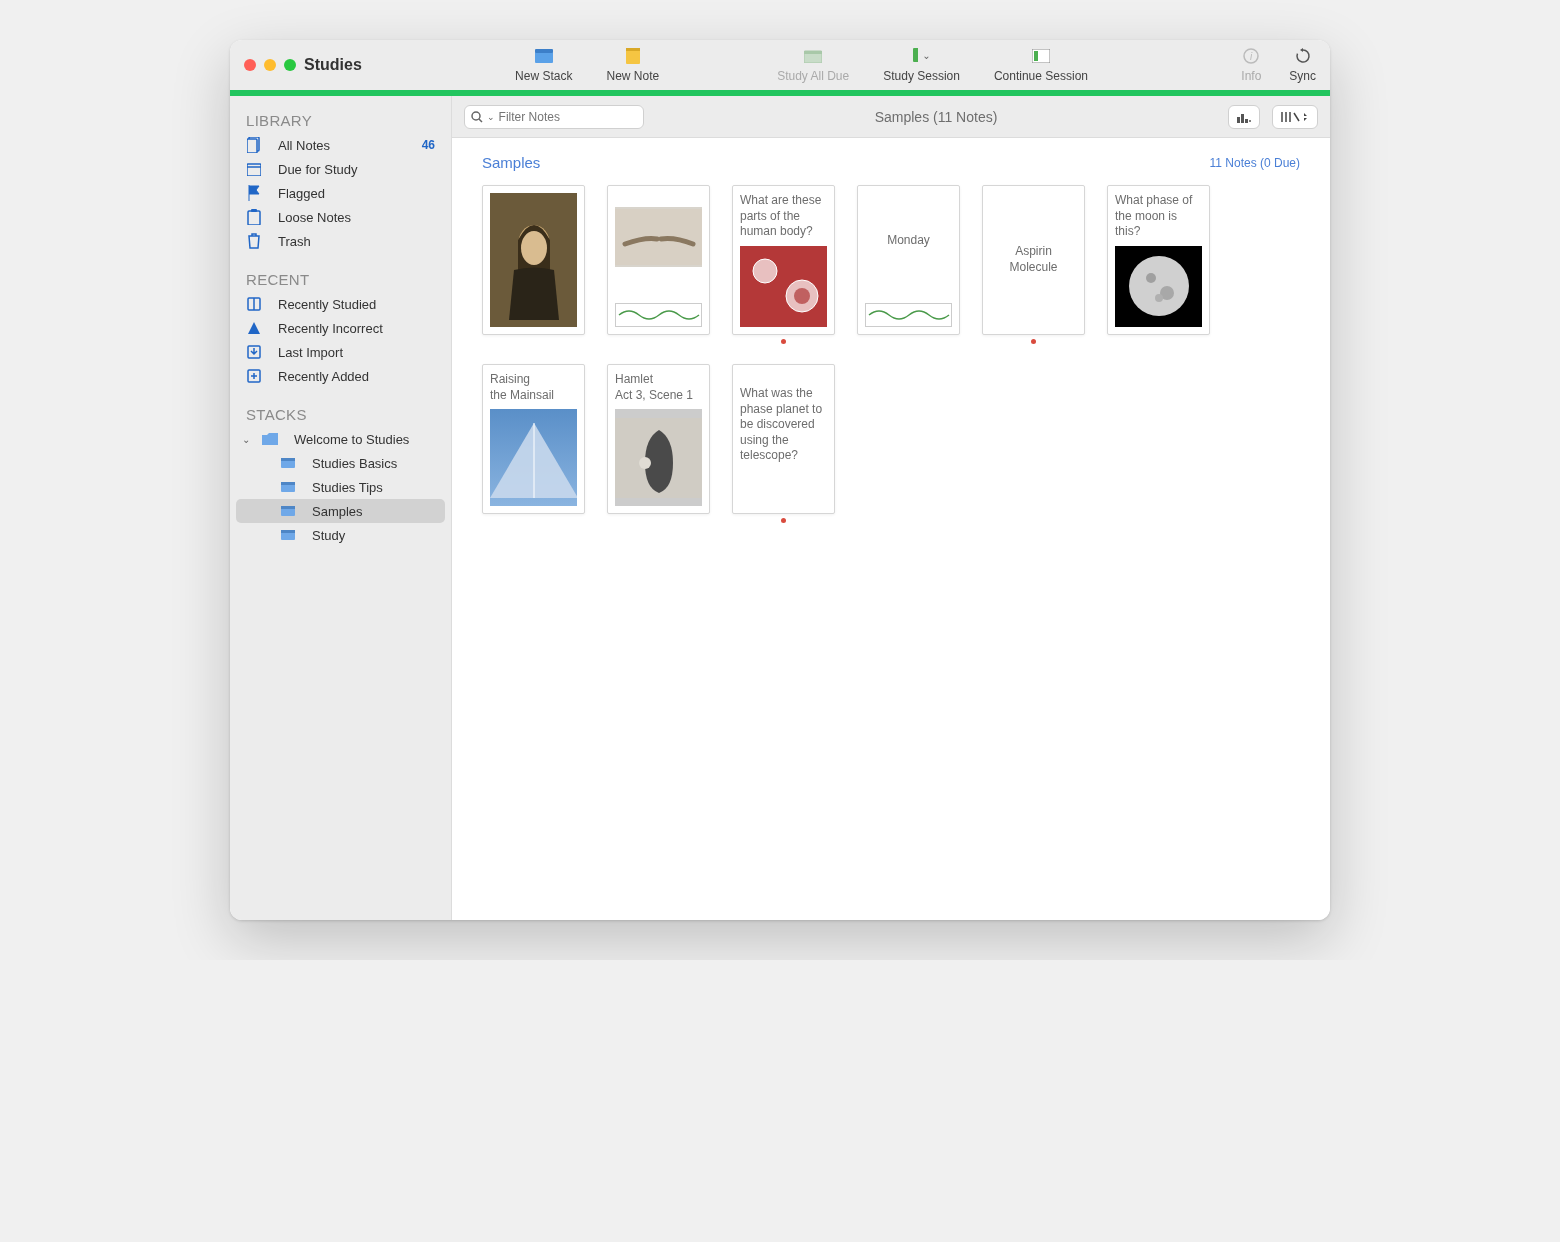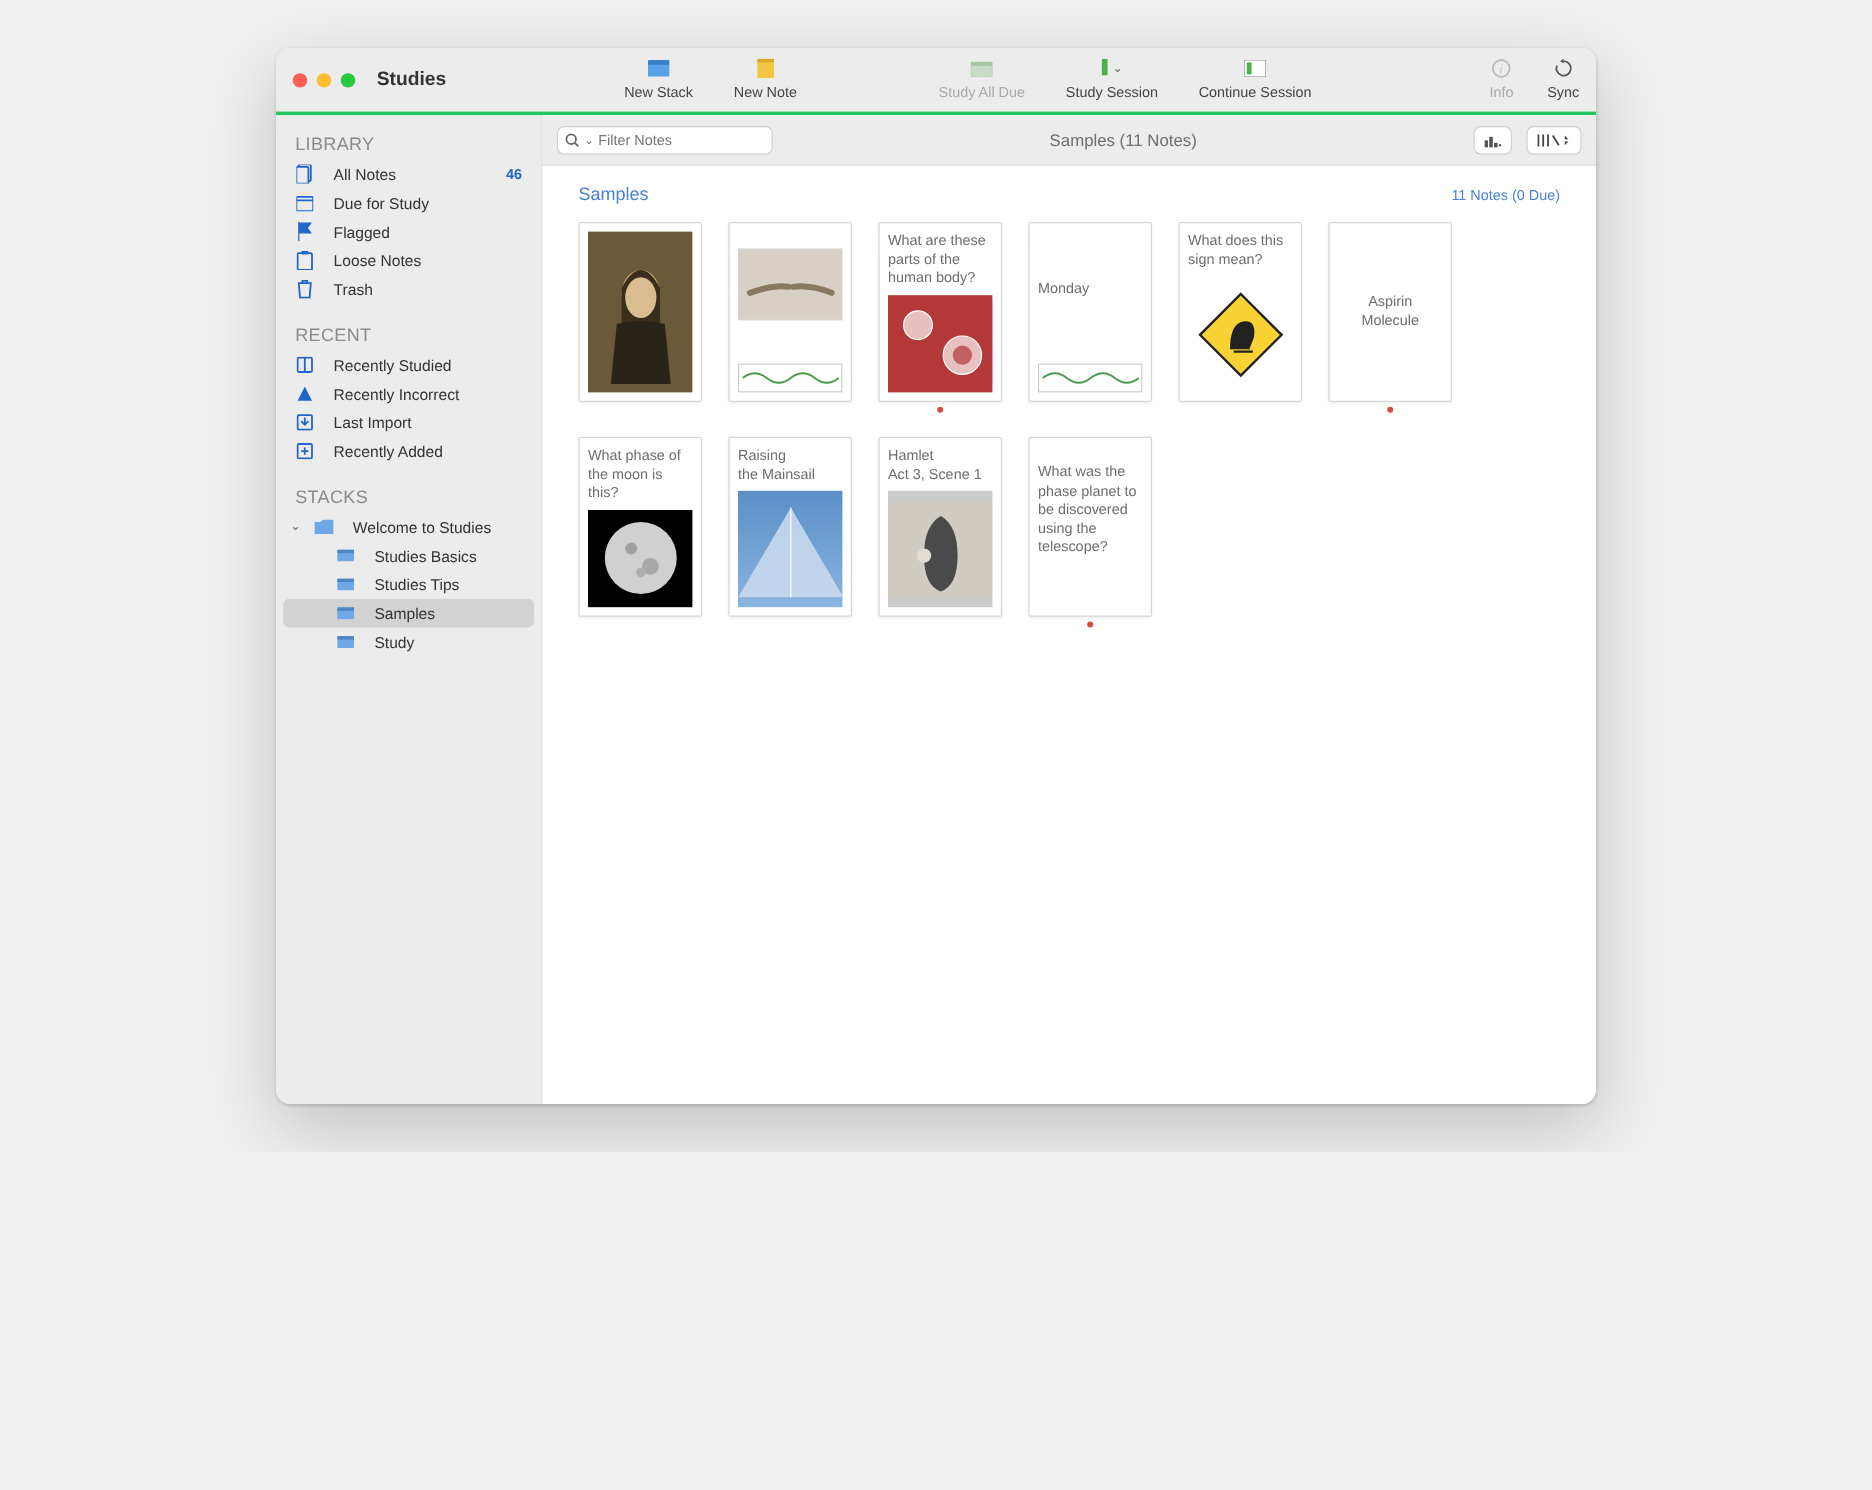--- a/index.html
+++ b/index.html
@@ -17,25 +17,24 @@
     border-radius: 12px;
     box-shadow: 0 20px 60px rgba(0,0,0,0.2), 0 1px 3px rgba(0,0,0,0.15);
     overflow: hidden;
     display: flex;
     flex-direction: column;
   }
   
   .toolbar {
     height: 56px;
     background: #ececec;
-    border-bottom: 3px solid #22c55e;
+    border-bottom: 6px solid #22c55e;
     display: flex;
     align-items: center;
     padding: 0 14px;
-    gap: 10px;
   }
   .traffic { display: flex; gap: 8px; margin-right: 8px; }
   .dot { width: 12px; height: 12px; border-radius: 50%; }
   .dot.r { background: #ff5f57; }
   .dot.y { background: #febc2e; }
   .dot.g { background: #28c840; }
   .app-title { font-weight: 600; font-size: 16px; color: #333; }
   .toolbar-center {
     flex: 1;
     display: flex;
@@ -499,40 +498,29 @@
                     <circle cx="62" cy="45" r="16" fill="#e8c0c0" stroke="#fff"></circle>
                     <circle cx="62" cy="45" r="8" fill="#c06060"></circle>
                   </svg>
               </div>
             </div>
             <div class="red-dot"></div>
           </div>
 
           <div class="card-wrap">
             <div class="card">
-              <div class="ctext" style="margin-top:40px;">Monday</div>
+              <div class="ctext" style="margin-top:40px;text-align:center;">Monday</div>
               <div class="cimg" style="flex:0 0 24px;background:#fff;border:1px solid #ccc;margin-top:auto;">
                 <svg width="84" height="20">
                     <path d="M2 10 Q12 2 22 10 T42 10 T62 10 T82 10" stroke="#4a9a4a" stroke-width="1.5" fill="none"></path>
                   </svg>
               </div>
             </div>
           </div>
 
-          <div class="card-wrap">
-            <div class="card">
-              <div class="ctext">What does this sign mean?</div>
-              <div class="cimg" style="background:#fff;">
-                <svg width="76" height="76">
-                    <polygon points="38,4 72,38 38,72 4,38" fill="#f8d333" stroke="#222" stroke-width="2"></polygon>
-                    <path d="M30 50 Q30 30 40 28 Q50 26 48 40 L44 50 M32 52 L48 52" fill="#222" stroke="#222" stroke-width="2"></path>
-                  </svg>
-              </div>
-            </div>
-          </div>
 
           <div class="card-wrap">
             <div class="card centered">
               <div class="ctext">Aspirin Molecule</div>
             </div>
             <div class="red-dot"></div>
           </div>
 
           <div class="card-wrap">
             <div class="card">

